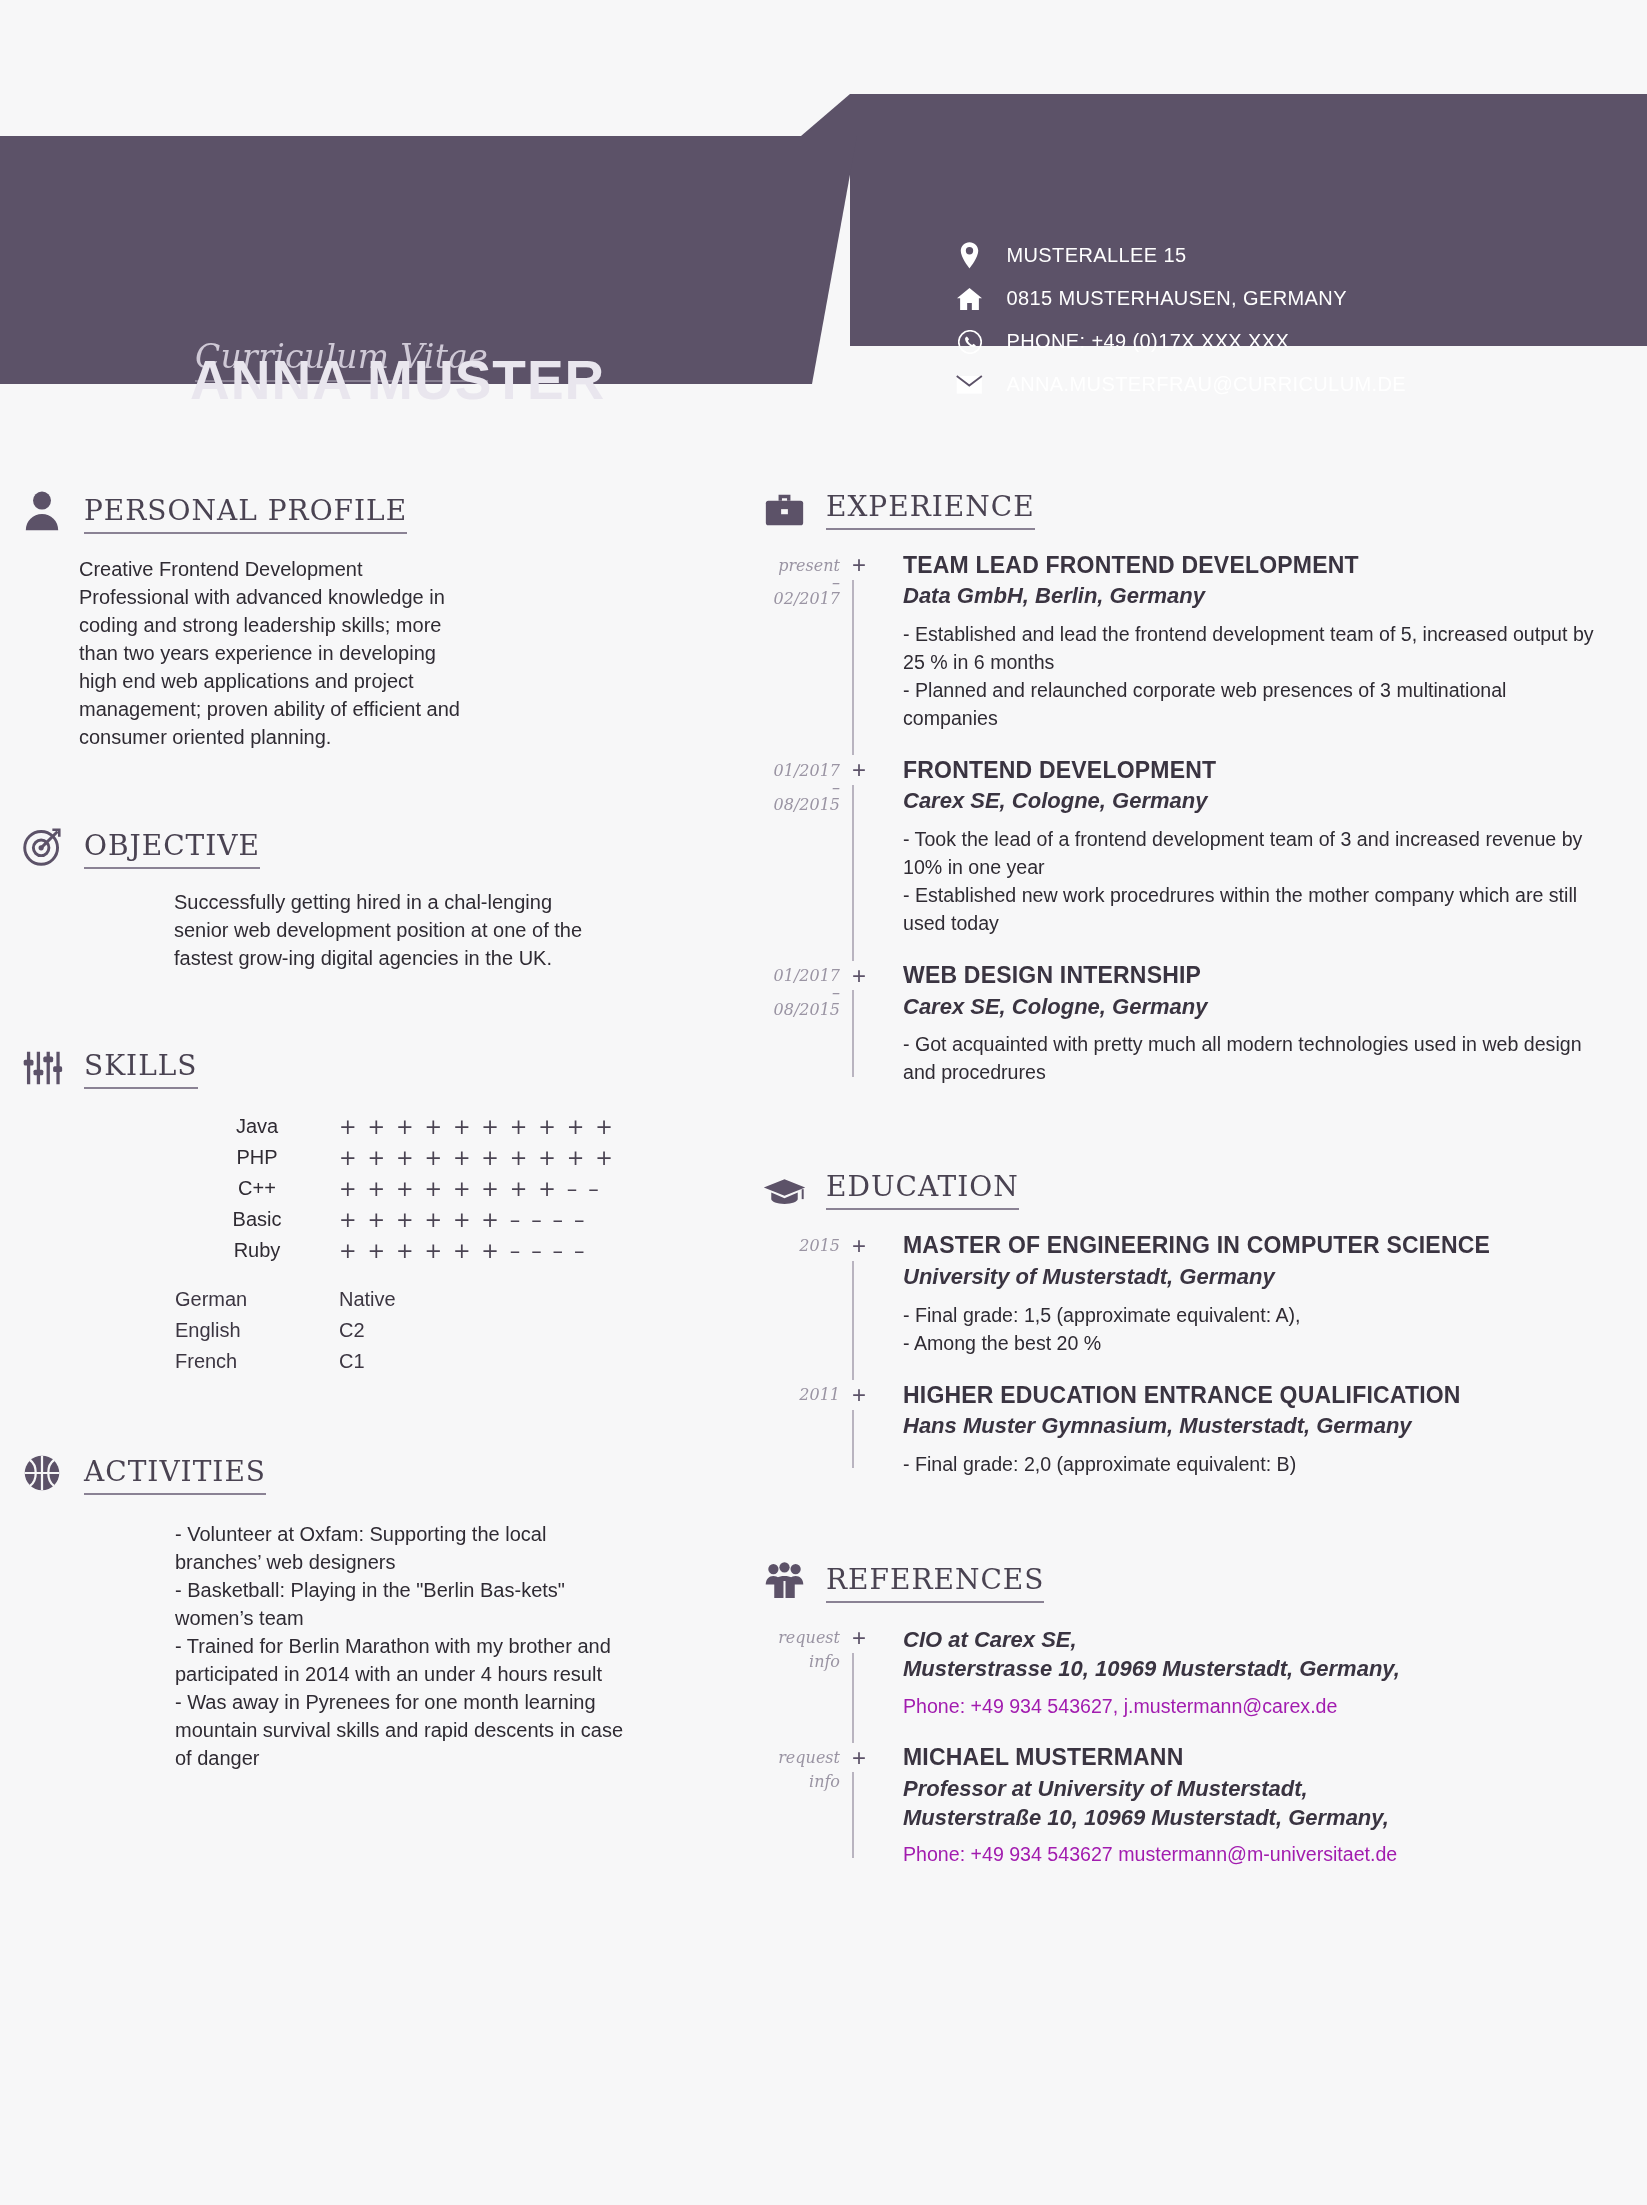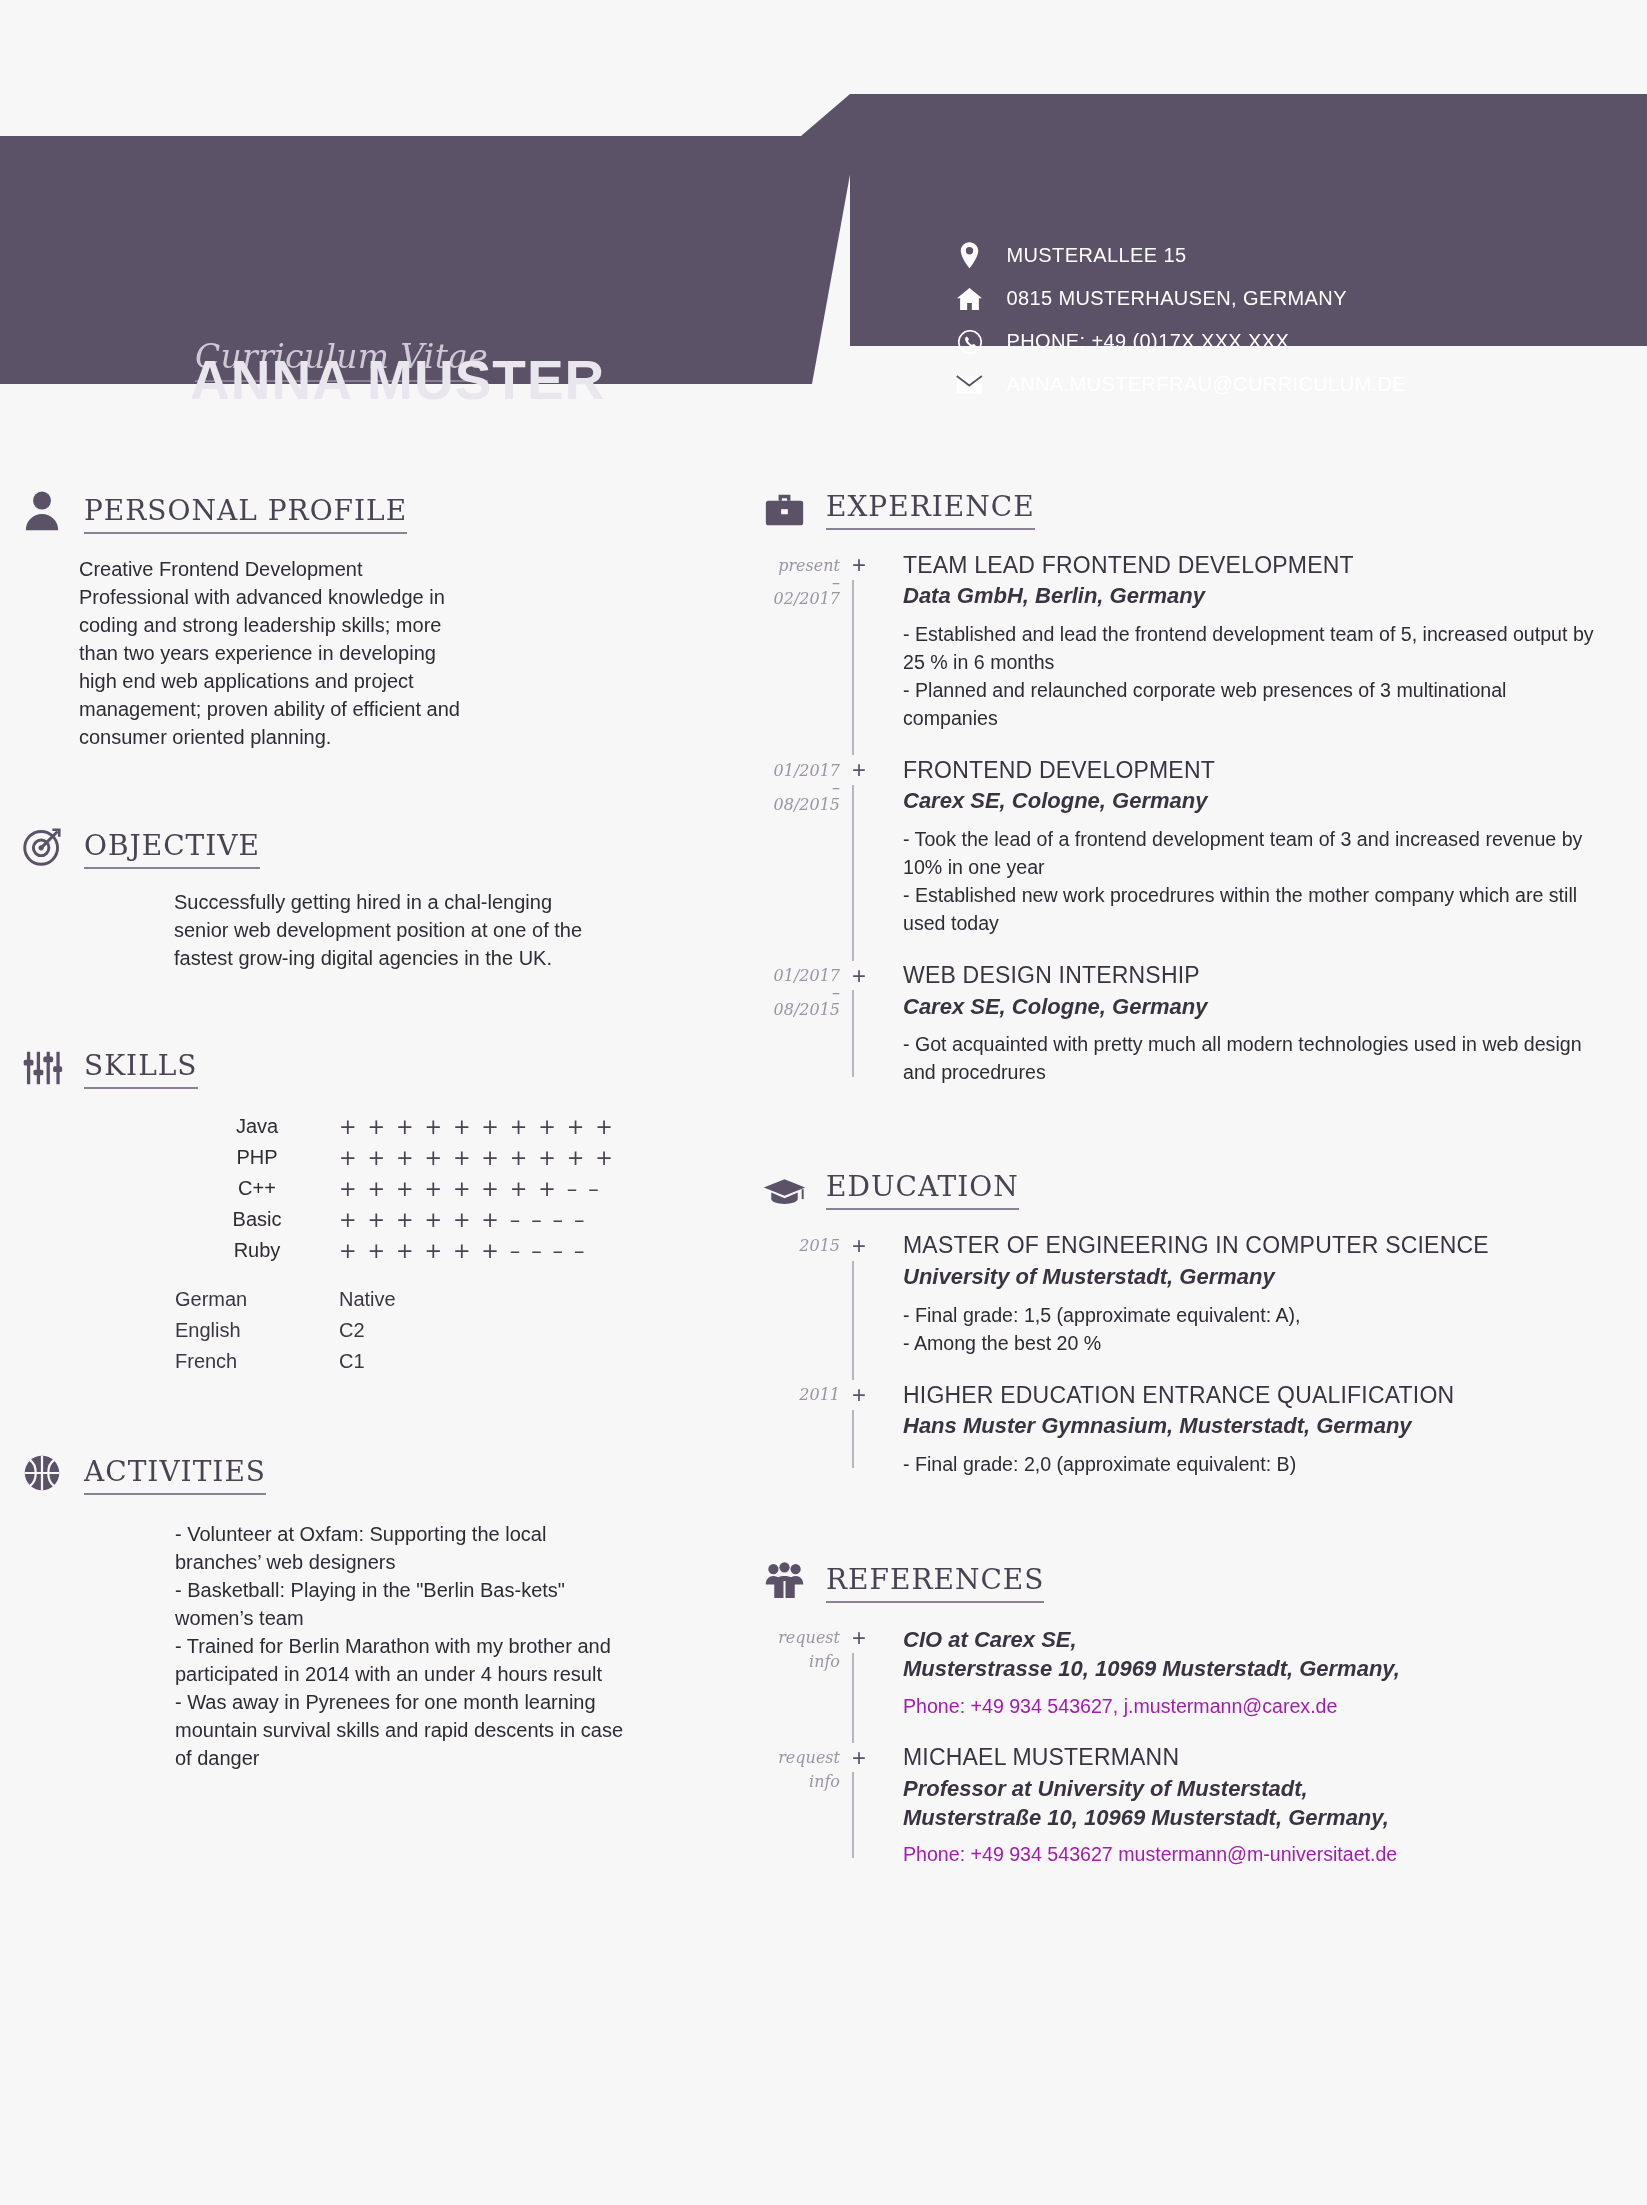--- a/index.html
+++ b/index.html
@@ -254,21 +254,21 @@
     z-index: 2;
     background: #f7f7f8;
     padding: 1.4px 4.2px;
   }
   .entry-body {
     padding-left: 25px;
     width: 700px;
   }
   .entry-title {
     font-size: 23px;
-    font-weight: normal;
+    font-weight: bold;
     color: #3a3441;
     letter-spacing: 0.2px;
     line-height: 29px;
   }
   .entry-sub {
     font-size: 22px;
     font-style: italic;
     font-weight: bold;
     color: #3a3441;
     line-height: 29px;

